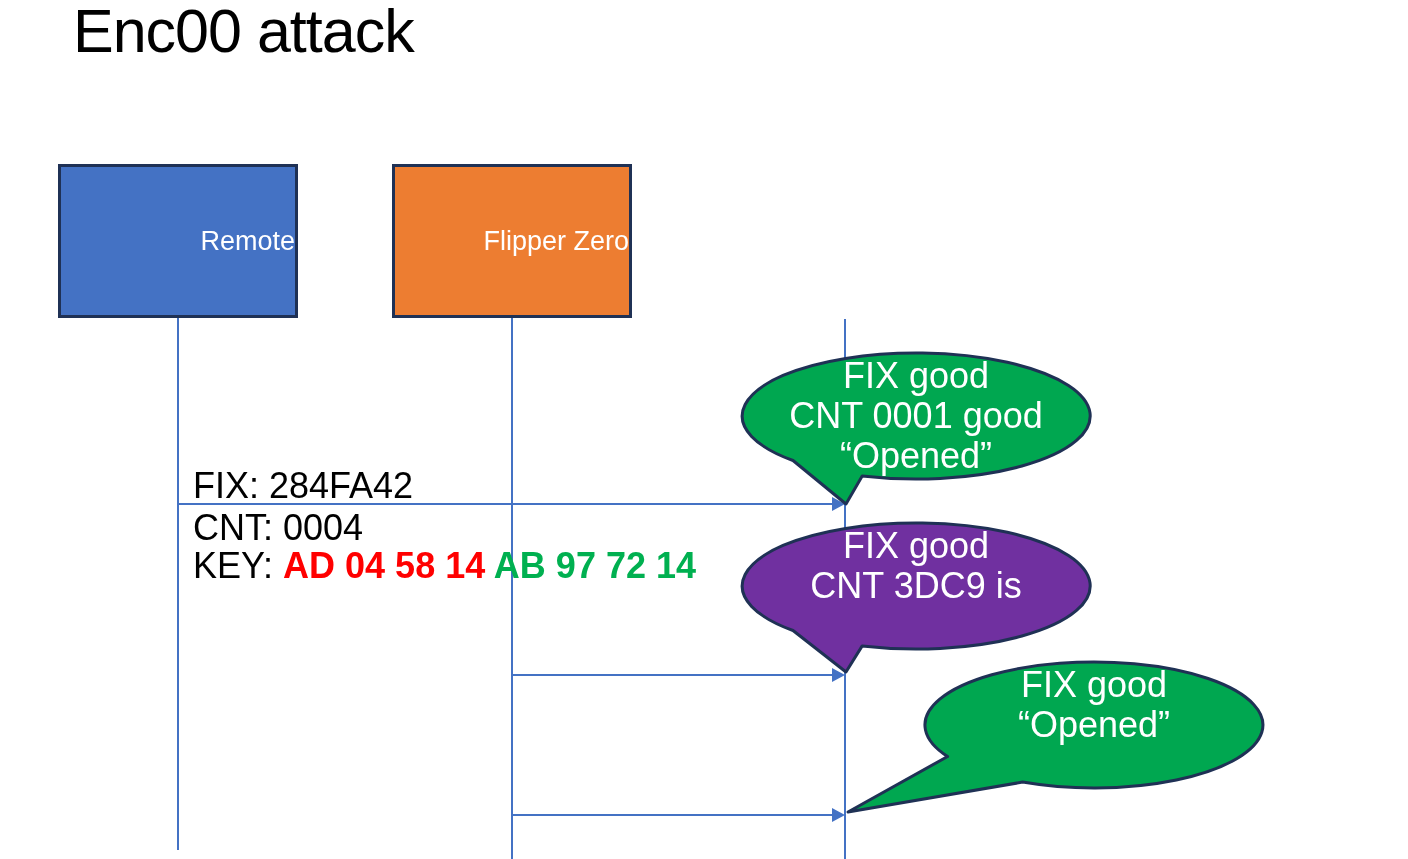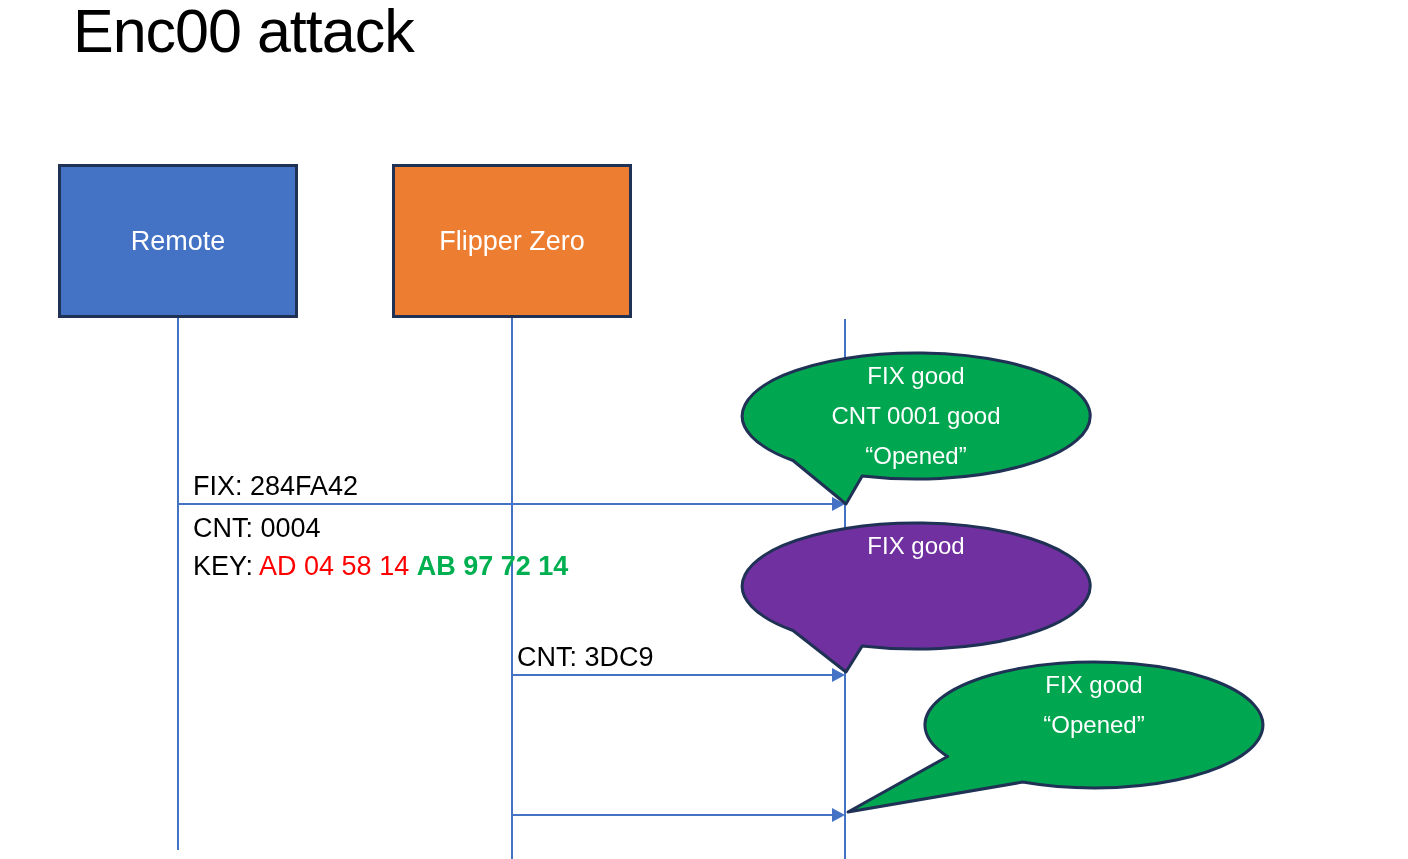--- a/index.html
+++ b/index.html
@@ -9,21 +9,21 @@
     font-family:"Liberation Sans", sans-serif; overflow:hidden;
   }
   .title {
     position:absolute; left:73px; top:-4px;
     font-size:61px; font-weight:300; color:var(--title_color);
     letter-spacing:-1px; white-space:nowrap;
   }
   .actor {
     position:absolute; width:240px; height:154px;
     border:3px solid var(--outline);
-    display:flex; align-items:center; justify-content:center;
+    display:flex; align-items:center; justify-content:flex-end;
     color:var(--text_white); font-size:27px;
   }
   #actor-remote   { left:58px;  top:164px; background:var(--remote_fill); }
   #actor-flipper  { left:392px; top:164px; background:var(--flipper_fill); }
   #actor-receiver { left:725px; top:165px; background:var(--receiver_fill); }
   .lifeline { position:absolute; width:2px; background:var(--arrow_line); z-index:1; }
   #life-remote   { left:177px; top:318px; height:532px; }
   #life-flipper  { left:511px; top:318px; height:541px; }
   #life-receiver { left:844px; top:319px; height:540px; }
   .msg-line {
@@ -34,42 +34,42 @@
     border-style:solid; border-width:7px 0 7px 13px;
     border-color:transparent transparent transparent var(--arrow_line);
   }
   #arrow1-line { left:178px; top:503px; width:656px; }
   #arrow1-head { left:832px; top:497px; }
   #arrow2-line { left:512px; top:674px; width:322px; }
   #arrow2-head { left:832px; top:668px; }
   #arrow3-line { left:512px; top:814px; width:322px; }
   #arrow3-head { left:832px; top:808px; }
   .label {
-    position:absolute; font-size:27px; color:var(--title_color);
+    position:absolute; font-size:36px; color:var(--title_color);
     white-space:nowrap; z-index:6; line-height:38px;
   }
   #msg1-above { left:193px; top:467px; }
   #msg1-below { left:193px; top:509px; }
   #msg2-above { left:517px; top:638px; }
   #msg2-below { left:517px; top:680px; }
   #msg3-above { left:517px; top:777px; }
   #msg3-below { left:517px; top:819px; }
-  .red { color:var(--key_red); }
+  .red { color:var(--key_red);font-weight:bold; }
   .grn { color:var(--key_green); }
   .bold { font-weight:700; }
   .callout { position:absolute; z-index:5; overflow:visible; }
   #callout1 { left:735px; top:346px; }
   #callout2 { left:735px; top:516px; }
   #callout3 { left:840px; top:655px; }
   .callout path { stroke:var(--outline); stroke-width:3; stroke-linejoin:round; }
   .bubble-green  path { fill:var(--bubble_green); }
   .bubble-purple path { fill:var(--bubble_purple); }
   .callout-text {
     position:absolute; width:348px; text-align:center; z-index:7;
-    color:var(--text_white); font-size:24px; line-height:40px; font-weight:400;
+    color:var(--text_white); font-size:36px; line-height:40px; font-weight:400;
   }
   #callout1-text { left:742px; top:356px; }
   #callout2-text { left:742px; top:526px; }
   #callout3-text { left:920px; top:665px; }
 </style>
 </head>
 <body>
 
 <div class="stage">
 
@@ -92,37 +92,37 @@
   <div class="arrow-head" id="arrow2-head"></div>
   <div class="msg-line" id="arrow3-line"></div>
   <div class="arrow-head" id="arrow3-head"></div>
 
   <div class="label" id="msg1-above">FIX: 284FA42</div>
   <div class="label" id="msg1-below">
     <div>CNT: 0004</div>
     <div><span>KEY: </span><span class="red">AD 04 58 14 </span><span class="grn bold">AB 97 72 14</span></div>
   </div>
 
-  <div class="label" id="msg2-above">CNT: 3DC9</div>
 
 
   <svg class="callout bubble-green" id="callout1" width="362" height="170">
     <path d="M 58 114.5 A 174 63 0 1 1 127.2 129.9 L 111 158 Z"></path>
   </svg>
   <div class="callout-text" id="callout1-text">
     <div>FIX good</div>
     <div>CNT 0001 good</div>
     <div>“Opened”</div>
   </div>
 
   <svg class="callout bubble-purple" id="callout2" width="362" height="170">
     <path d="M 58 114.5 A 174 63 0 1 1 127.2 129.9 L 111 156 Z"></path>
   </svg>
   <div class="callout-text" id="callout2-text">
     <div>FIX good</div>
+    <div>CNT 3DC9 is</div>
   </div>
 
   <svg class="callout bubble-green" id="callout3" width="430" height="170">
     <path d="M 107.6 101.5 A 169 63 0 1 1 182.6 127.1 L 8 157 Z"></path>
   </svg>
   <div class="callout-text" id="callout3-text">
     <div>FIX good</div>
     <div>“Opened”</div>
   </div>
 

